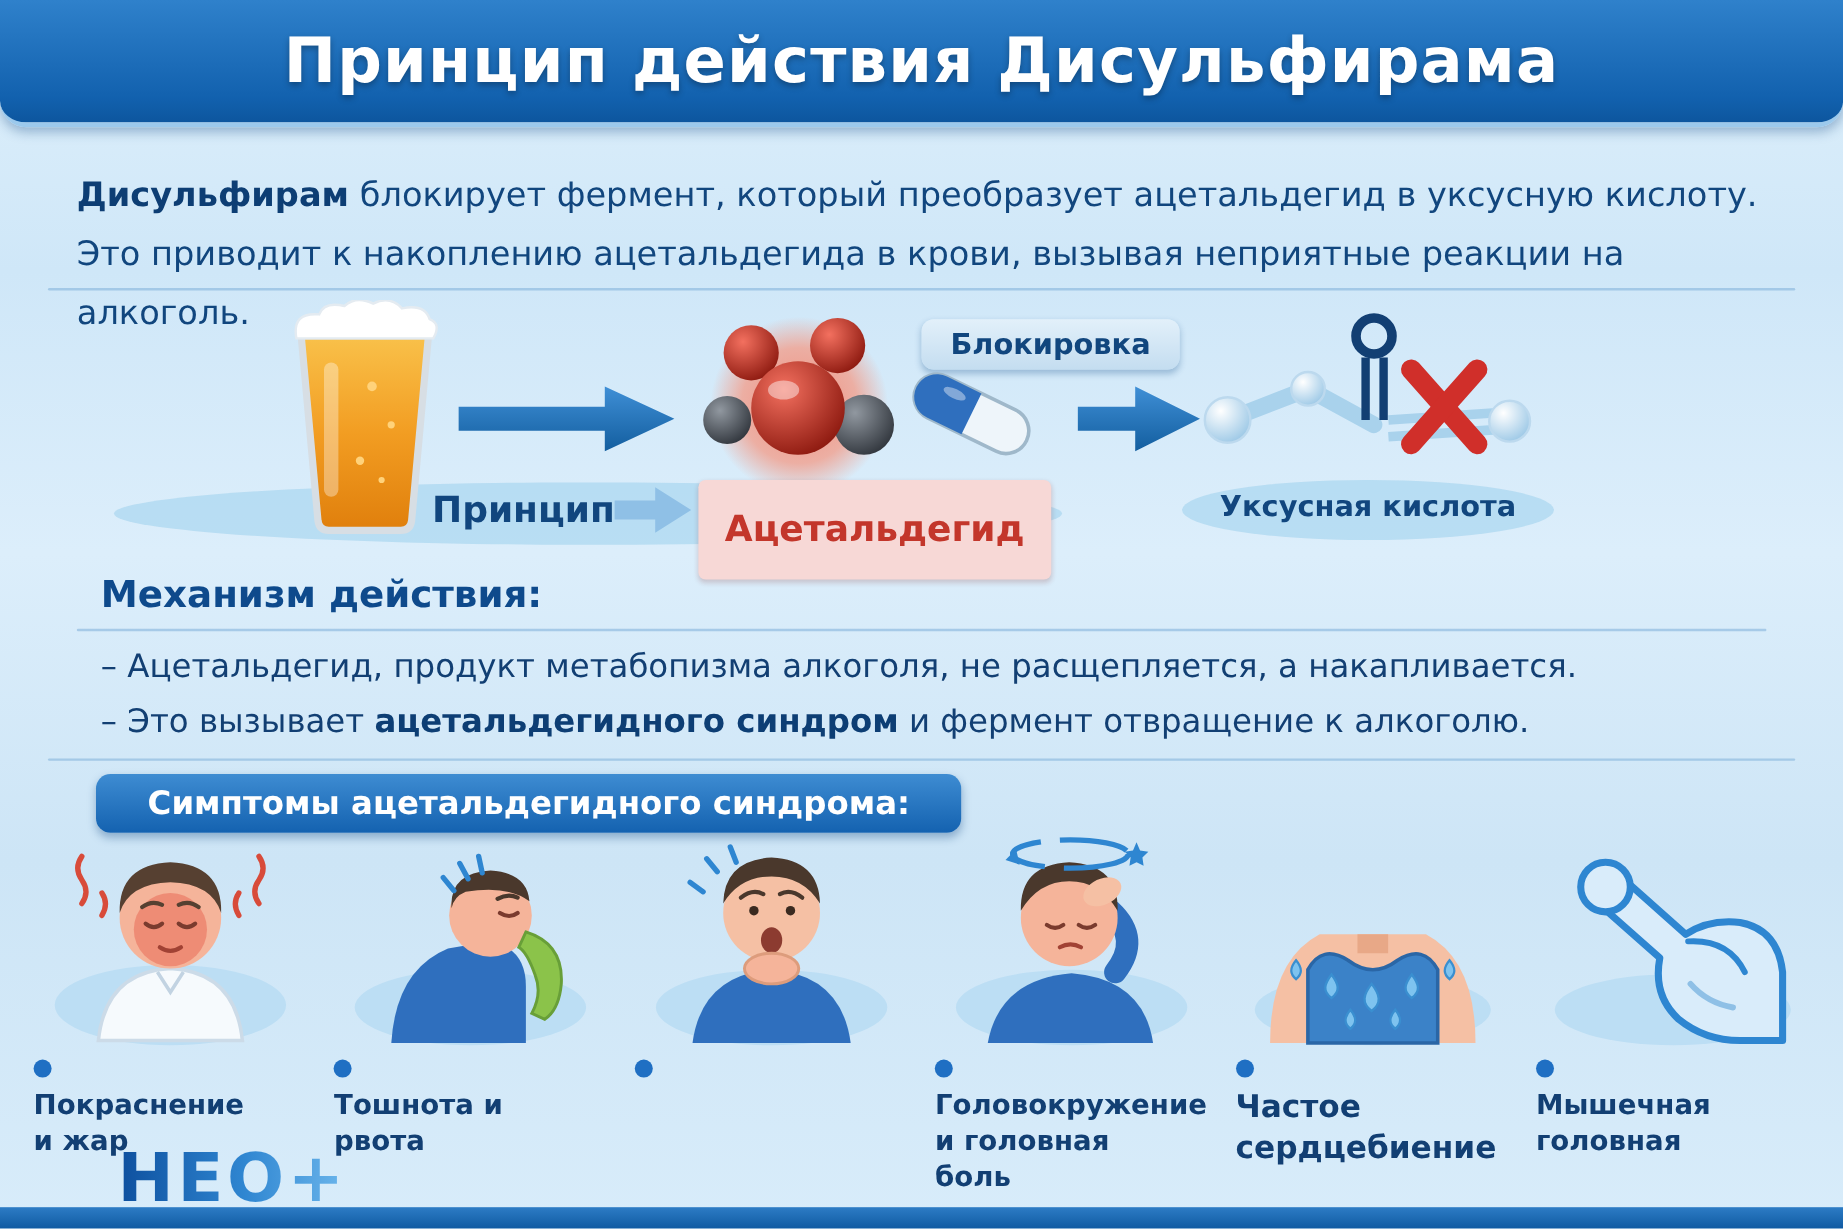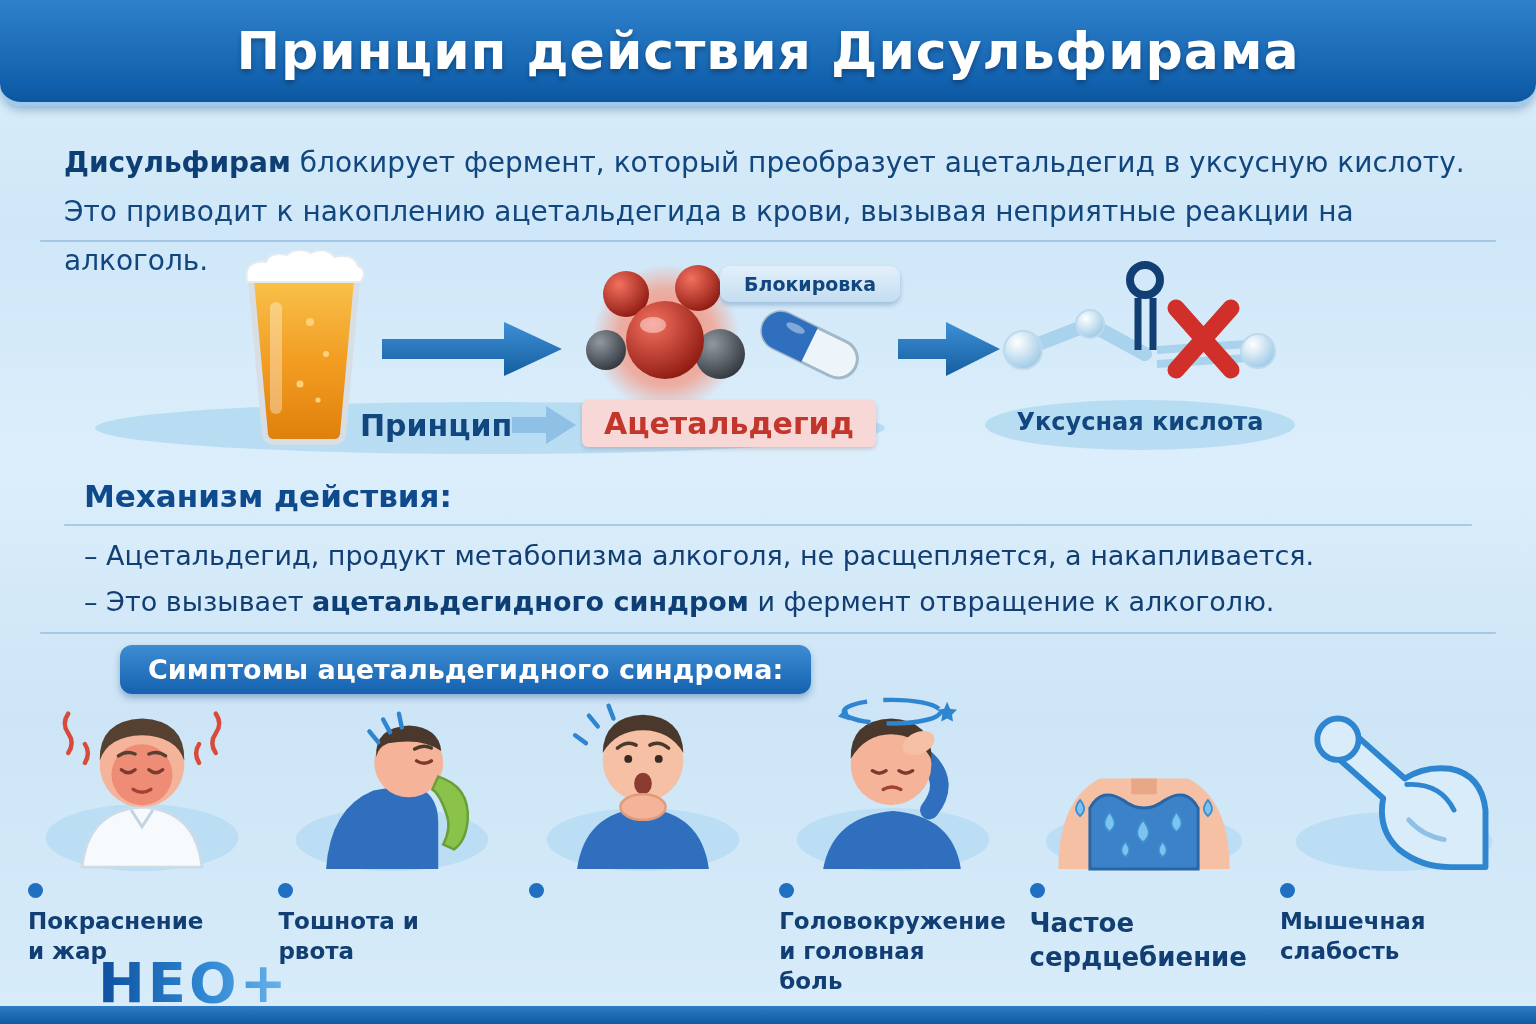--- a/index.html
+++ b/index.html
@@ -31,46 +31,45 @@
   
   .water { position:absolute; background:rgba(150,205,236,.5); border-radius:50%; }
   .water-1 { left:95px; top:402px; width:790px; height:52px; }
   .water-2 { left:985px; top:400px; width:310px; height:50px; }
   .beer { position:absolute; left:238px; top:250px; width:132px; height:198px; }
   .arrow-1 { position:absolute; left:382px; top:320px; width:182px; height:58px; }
   .arrow-2 { position:absolute; left:898px; top:320px; width:104px; height:58px; }
   .molecule-acet { position:absolute; left:568px; top:256px; width:212px; height:158px; }
   .capsule { position:absolute; left:756px; top:316px; width:108px; height:56px; transform:rotate(26deg); }
   .blocking-label {
-    position:absolute; left:720px; top:266px; padding:7px 24px;
+    position:absolute; left:768px; top:266px; padding:7px 24px;
     background:linear-gradient(180deg,#e2f0fa,#c4ddf0); border-radius:10px;
-    color:#11467e; font-size:19px; font-weight:bold;
+    color:#11467e; font-size:24px; font-weight:bold;
     box-shadow:0 3px 5px rgba(20,80,140,.3);
   }
   .molecule-acid { position:absolute; left:995px; top:252px; width:290px; height:162px; }
   .ethanol-label { position:absolute; left:360px; top:408px; width:150px; text-align:center; color:#11467e; font-size:30px; font-weight:bold; }
   .mini-arrow { position:absolute; left:512px; top:404px; width:66px; height:42px; }
   .acetaldehyde-label {
-    position:absolute; left:582px; top:400px; padding:6px 22px;
+    position:absolute; left:582px; top:400px; padding:24px 22px;
     background:#f7d8d6; border-radius:6px; color:#c3362b; font-size:30px; font-weight:bold;
     box-shadow:0 2px 4px rgba(120,30,30,.2);
   }
   .acid-label { position:absolute; left:1005px; top:408px; width:270px; text-align:center; color:#11467e; font-size:24px; font-weight:bold; }
   
   .mech-heading { position:absolute; left:84px; top:478px; color:#0e4a8c; font-size:31px; font-weight:bold; }
   .bullet-1 { position:absolute; left:84px; top:540px; color:#123f73; font-size:27px; }
   .bullet-2 { position:absolute; left:84px; top:586px; color:#123f73; font-size:27px; }
   .bullet-2 strong { font-weight:bold; color:#0d3e74; }
   
   .symptoms-banner {
-    position:absolute; left:80px; top:645px; padding:9px 28px;
+    position:absolute; left:80px; top:645px; padding:9px 43px;
     background:linear-gradient(180deg,#3e8cd2,#1462b0); border-radius:12px;
     color:#ffffff; font-size:27px; font-weight:bold;
     box-shadow:0 4px 7px rgba(15,70,130,.35);
-    margin-left:40px;
   }
   .figs-row { position:absolute; left:28px; right:28px; top:692px; height:182px; display:flex; justify-content:space-between; }
   .fig { width:228px; height:182px; }
   .fig svg { width:100%; height:100%; }
   .labels-row { position:absolute; left:28px; right:28px; top:876px; display:flex; justify-content:space-between; }
   .sym-label { width:228px; display:flex; justify-content:flex-start; gap:9px;flex-direction:column; }
   .sym-dot { width:15px; height:15px; border-radius:50%; background:#1f6fc3; margin-top:7px; flex:0 0 auto; }
   .sym-text { max-width:178px; color:#123f73; font-size:23px; font-weight:bold; line-height:1.3; }
   .sym-text.big { font-size:26px; }
   
@@ -335,20 +334,20 @@
     <div class="sym-label">
       <span class="sym-dot"></span>
       <span class="sym-text">Головокружение и головная боль</span>
     </div>
     <div class="sym-label">
       <span class="sym-dot"></span>
       <span class="sym-text big">Частое сердцебиение</span>
     </div>
     <div class="sym-label">
       <span class="sym-dot"></span>
-      <span class="sym-text">Мышечная слабость</span>
+      <span class="sym-text">Мышечная головная</span>
     </div>
   </div>
 
   <div class="logo">НЕО+</div>
   <div class="footer-bar"></div>
 
 </div>
 
 </body></html>

